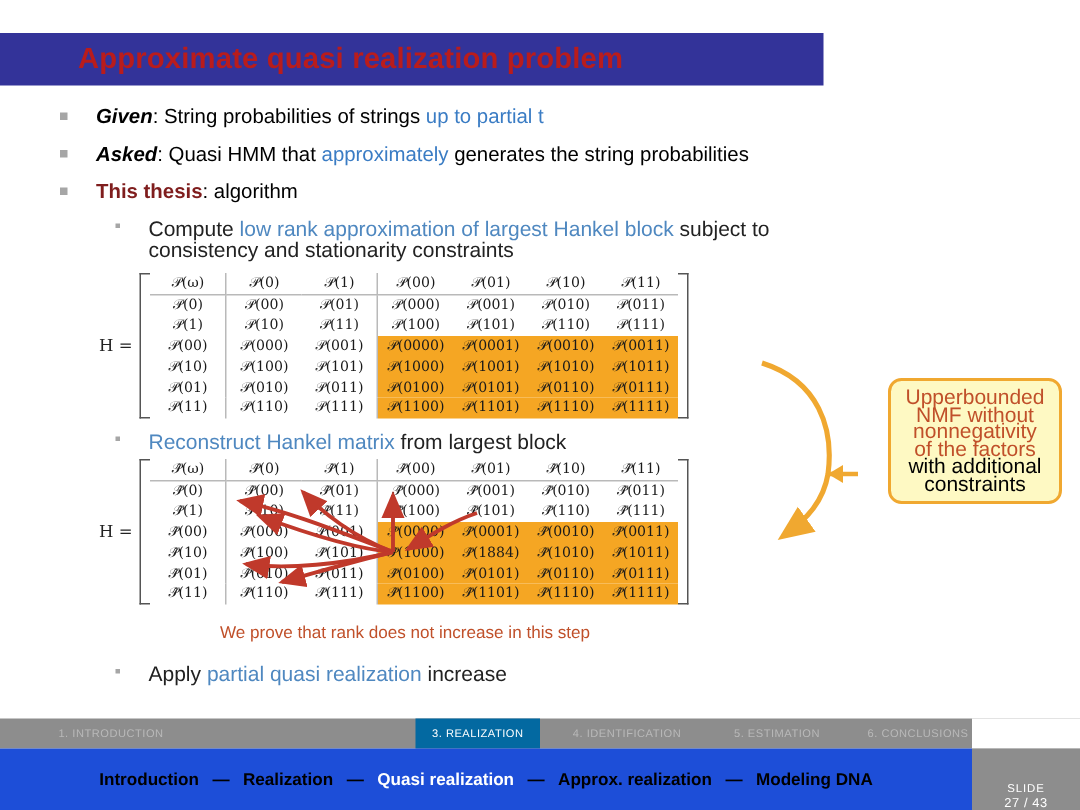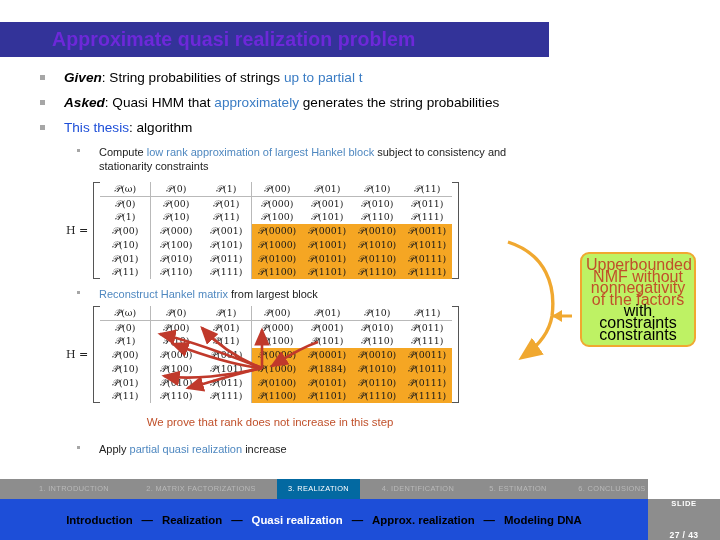--- a/index.html
+++ b/index.html
@@ -13,47 +13,47 @@
   }
   .slide{position:absolute;inset:0;}
 
   
   #title-bar{
     position:absolute;left:0;top:22px;width:549px;height:35px;
     background:#333399;
   }
   #title-text{
     position:absolute;left:52px;top:28px;width:490px;
-    font-size:19.5px;font-weight:bold;color:#6d28d9;
+    font-size:19.5px;font-weight:bold;color:#b91c1c;
     letter-spacing:0.1px;
     white-space:nowrap;
   }
 
   
   .l1{
     position:absolute;left:40px;
     font-size:13.6px;color:#000000;
     white-space:nowrap;
   }
   .l1 .sq{
     display:inline-block;width:5px;height:5px;background:#a6a6a6;
     vertical-align:2px;margin-right:19px;
   }
   .bold-i{font-weight:bold;font-style:italic;}
   .blue{color:#3a7cc4;}
-  .orange-t{color:#1d4ed8;font-weight:normal;}
+  .orange-t{color:#7f1d1d;font-weight:bold;}
 
   #l1-0{top:70px;}
   #l1-1{top:95px;}
   #l1-2{top:120px;}
 
   
   .l2{
     position:absolute;left:77px;
-    font-size:11px;color:#222222;
+    font-size:14px;color:#222222;
   }
   .l2 .dot{
     position:absolute;left:0;top:3px;width:3px;height:3px;background:#a6a6a6;
   }
   .l2 .txt{display:block;margin-left:22px;line-height:13.5px;}
   .l2blue{color:#4f88c0;}
 
   #l2-0{top:146px;width:440px;}
   #l2-1{top:288px;width:440px;}
   #l2-2{top:443px;width:440px;}
@@ -98,26 +98,26 @@
   }
   table.hankel td.hl{background:#f5a623;}
   table.hankel tr.r0 td{border-bottom:0.8px solid #b9b9b9;}
   table.hankel td.vsep{border-right:0.8px solid #b9b9b9;}
 
   
   #orange-arrow{position:absolute;left:500px;top:230px;pointer-events:none;}
 
   
   #callout{
-    position:absolute;left:580px;top:252px;width:104px;
+    position:absolute;left:592px;top:252px;width:104px;
     border:2px solid #f0a830;border-radius:9px;
-    background:#bef264;
+    background:#fef9c3;
     padding:5px 4px 5px 4px;
     text-align:center;
-    font-size:16px;line-height:11.6px;
+    font-size:14px;line-height:11.6px;
   }
   #callout .co{color:#c0502a;}
   #callout .cb{color:#000000;}
 
   
   #red-arrows{position:absolute;left:60px;top:300px;pointer-events:none;}
 
   
   #footer-nav{
     position:absolute;left:0;top:479px;width:720px;height:20px;
@@ -141,21 +141,21 @@
     display:flex;align-items:center;justify-content:center;
     font-size:11.4px;font-weight:bold;color:#000000;
     gap:0px;
   }
   #footer-band-inner .dash{color:#000;margin:0 9px;font-weight:bold;}
   #footer-band-inner .cur{color:#ffffff;}
 
   #slide-box{
     position:absolute;left:648px;top:499px;width:72px;height:41px;
     background:#8d8d8d;color:#ffffff;
-    display:flex;flex-direction:column;align-items:center;justify-content:space-between;font-weight:bold;
+    display:flex;flex-direction:column;align-items:center;justify-content:flex-end;
   }
   #slide-box .lbl{font-size:7.6px;letter-spacing:0.6px;}
   #slide-box .num{font-size:8.6px;letter-spacing:0.4px;}
   #slide-corner{
     position:absolute;left:648px;top:479px;width:72px;height:20px;background:#ffffff;
   }
 </style>
 </head>
 <body>
 
@@ -360,34 +360,33 @@
     <path d="M8,12 C46,24 56,56 52,86 C49,104 38,116 24,126" stroke="#f0a830" stroke-width="3.4" fill="none" marker-end="url(#oh)"></path>
     <path d="M52,86 L72,86" stroke="#f0a830" stroke-width="3" fill="none"></path>
     <path d="M52,86 L62,80 L62,92 z" fill="#f0a830"></path>
   </svg>
 
   <div id="callout">
     <div class="co">Upperbounded</div>
     <div class="co">NMF without</div>
     <div class="co">nonnegativity</div>
     <div class="co">of the factors</div>
-    <div class="cb">with constraints</div>
+    <div class="cb">with additional</div>
     <div class="cb">constraints</div>
   </div>
 
   <div id="proof-line">We prove that rank does not increase in this step</div>
 
   <div class="l2" id="l2-2">
     <span class="dot"></span>
     <span class="txt"><span>Apply </span><span class="l2blue">partial quasi realization</span><span> increase</span></span>
   </div>
 
   <div id="footer-nav">
       <div class="seg" style="left: 18px; width: 112px;">1. INTRODUCTION</div>
-      <div class="seg" style="left: 120px; width: 162px;">2. MATRIX FACTORIZATIONS</div>
       <div class="seg active" style="left: 277px; width: 83px;">3. REALIZATION</div>
       <div class="seg" style="left: 366px; width: 104px;">4. IDENTIFICATION</div>
       <div class="seg" style="left: 472px; width: 92px;">5. ESTIMATION</div>
       <div class="seg" style="left: 562px; width: 100px;">6. CONCLUSIONS</div>
     </div>
   <div id="slide-corner"></div>
   <div id="footer-band">
     <div id="footer-band-inner">
         <span class="">Introduction</span>
         <span class="dash">—</span>

